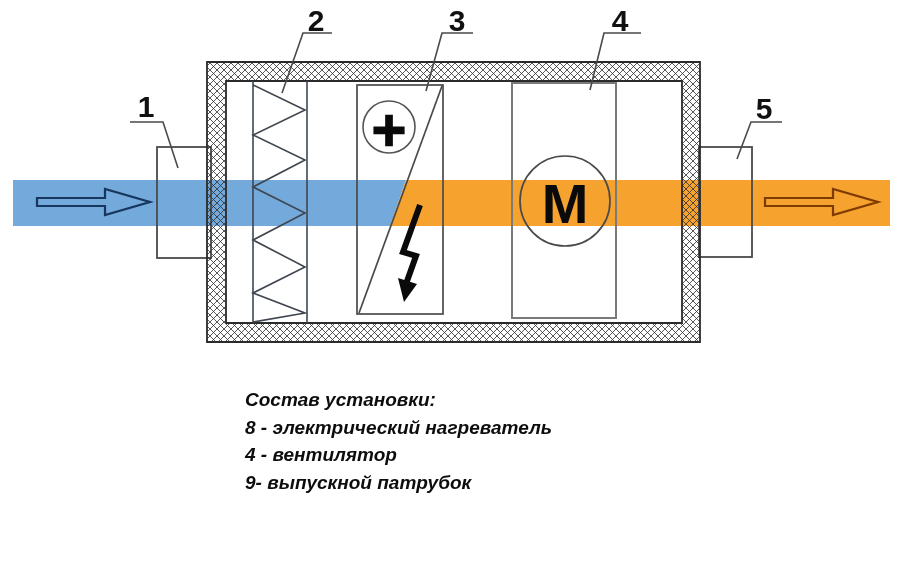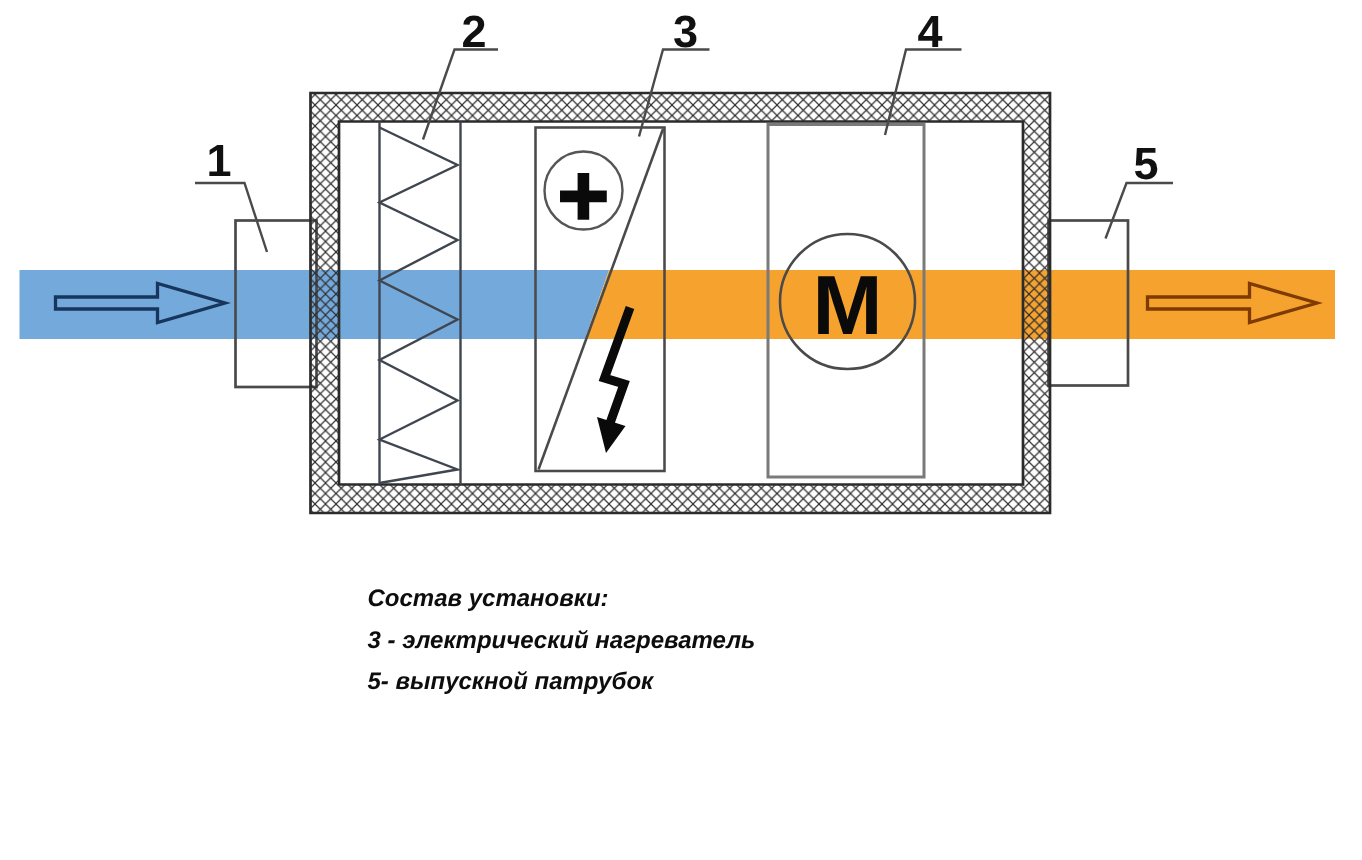--- a/index.html
+++ b/index.html
@@ -31,21 +31,21 @@
     stroke:#0a0a0a;
     stroke-width:2.4px;
   }
   .legend{
     position:absolute;
     left:245px;
     top:386px;
     font-family:"Liberation Sans", sans-serif;
     font-style:italic;
     font-weight:bold;
-    font-size:16px;
+    font-size:19px;
     line-height:27.5px;
     color:#0d0d0d;
     white-space:nowrap;
   }
 </style>
 </head>
 <body>
 
 <div class="stage">
 
@@ -100,17 +100,18 @@
 
     <text class="lbl" x="146" y="117" text-anchor="middle">1</text>
     <text class="lbl" x="316" y="31" text-anchor="middle">2</text>
     <text class="lbl" x="457" y="31" text-anchor="middle">3</text>
     <text class="lbl" x="620" y="31" text-anchor="middle">4</text>
     <text class="lbl" x="764" y="119" text-anchor="middle">5</text>
   </svg>
 
   <div class="legend">
     <div>Состав установки:</div>
-    <div>3 - электрический нагреватель</div>
-    <div>5- выпускной патрубок</div>
+    <div>8 - электрический нагреватель</div>
+    <div>4 - вентилятор</div>
+    <div>9- выпускной патрубок</div>
   </div>
 
 </div>
 
 </body></html>

